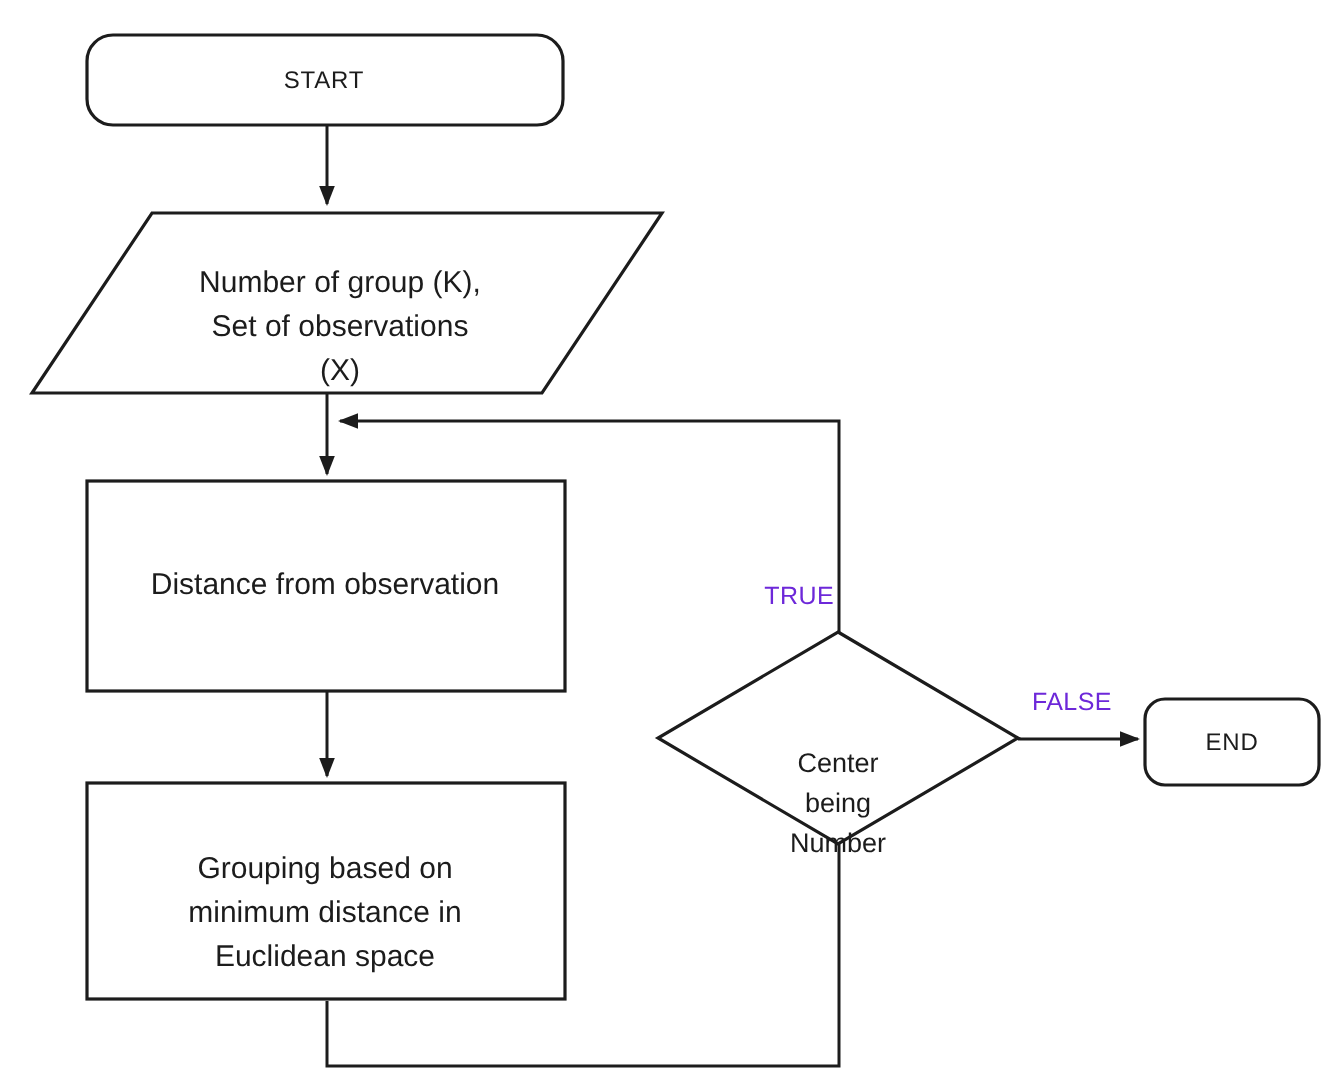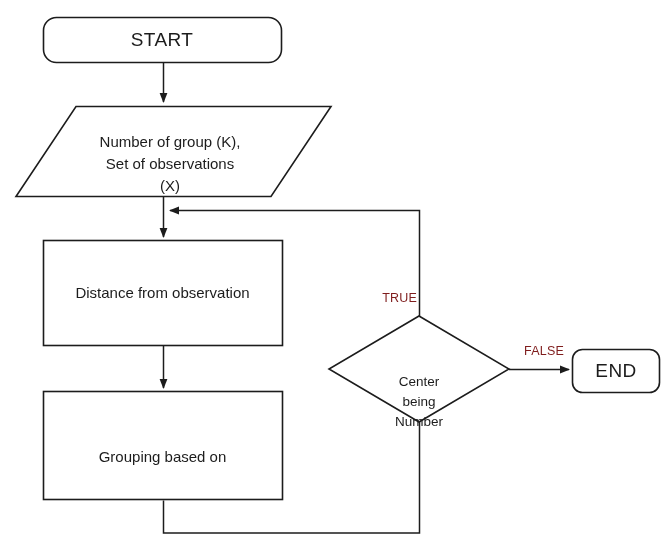--- a/index.html
+++ b/index.html
@@ -26,36 +26,36 @@
     flex-direction: column;
     align-items: center;
     justify-content: center;
     text-align: center;
     color: #1c1c1c;
   }
   .label .line {
     white-space: pre; 
   }
   .node-text   { font-size: 15px; line-height: 22px; }
-  .term-text   { font-size: 19px; letter-spacing: 0.4px; }
+  .term-text   { font-size: 12px; letter-spacing: 0.4px; }
   .decision-text { font-size: 13.5px; line-height: 20px; }
   .branch-label {
     position: absolute;
     font-size: 12.5px;
-    color: #7f1d1d;
+    color: #6d28d9;
     letter-spacing: 0.2px;
   }
   .lbl-start    { left: 43px;  top: 17px;  width: 238px; height: 45px; }
   .lbl-input    { left: 45px;  top: 106px; width: 250px; height: 116px; }
   .lbl-process1 { left: 43px;  top: 240px; width: 239px; height: 106px; }
   .lbl-process2 { left: 43px;  top: 402px; width: 239px; height: 109px; }
   .lbl-decision { left: 369px; top: 337px; width: 100px; height: 65px; margin-top: 32px; }
   .lbl-end      { left: 572px; top: 349px; width: 88px;  height: 44px; }
   .lbl-true     { left: 375px; top: 291px; width: 42px;  text-align: right; }
-  .lbl-false    { left: 516px; top: 344px; width: 48px;  text-align: right; }
+  .lbl-false    { left: 516px; top: 344px; width: 48px;  text-align: left; }
 </style>
 </head>
 <body>
 
 <div class="stage">
 
   <svg width="671" height="543" viewBox="0 0 671 543">
     <defs>
       <marker id="arrow" markerUnits="userSpaceOnUse" markerWidth="12" markerHeight="10" refX="9" refY="4.5" orient="auto">
         <path d="M0,0.6 L10,4.5 L0,8.4 Z" fill="#1c1c1c"></path>
@@ -88,20 +88,22 @@
     <div class="line">Set of observations</div>
     <div class="line">(X)</div>
   </div>
 
   <div class="label lbl-process1 node-text">
     <div class="line">Distance from observation</div>
   </div>
 
   <div class="label lbl-process2 node-text">
     <div class="line">Grouping based on</div>
+    <div class="line">minimum distance in</div>
+    <div class="line">Euclidean space</div>
   </div>
 
   <div class="label lbl-decision decision-text">
     <div class="line">Center</div>
     <div class="line">being</div>
     <div class="line">Number</div>
   </div>
 
   <div class="label lbl-end term-text">END</div>
 

